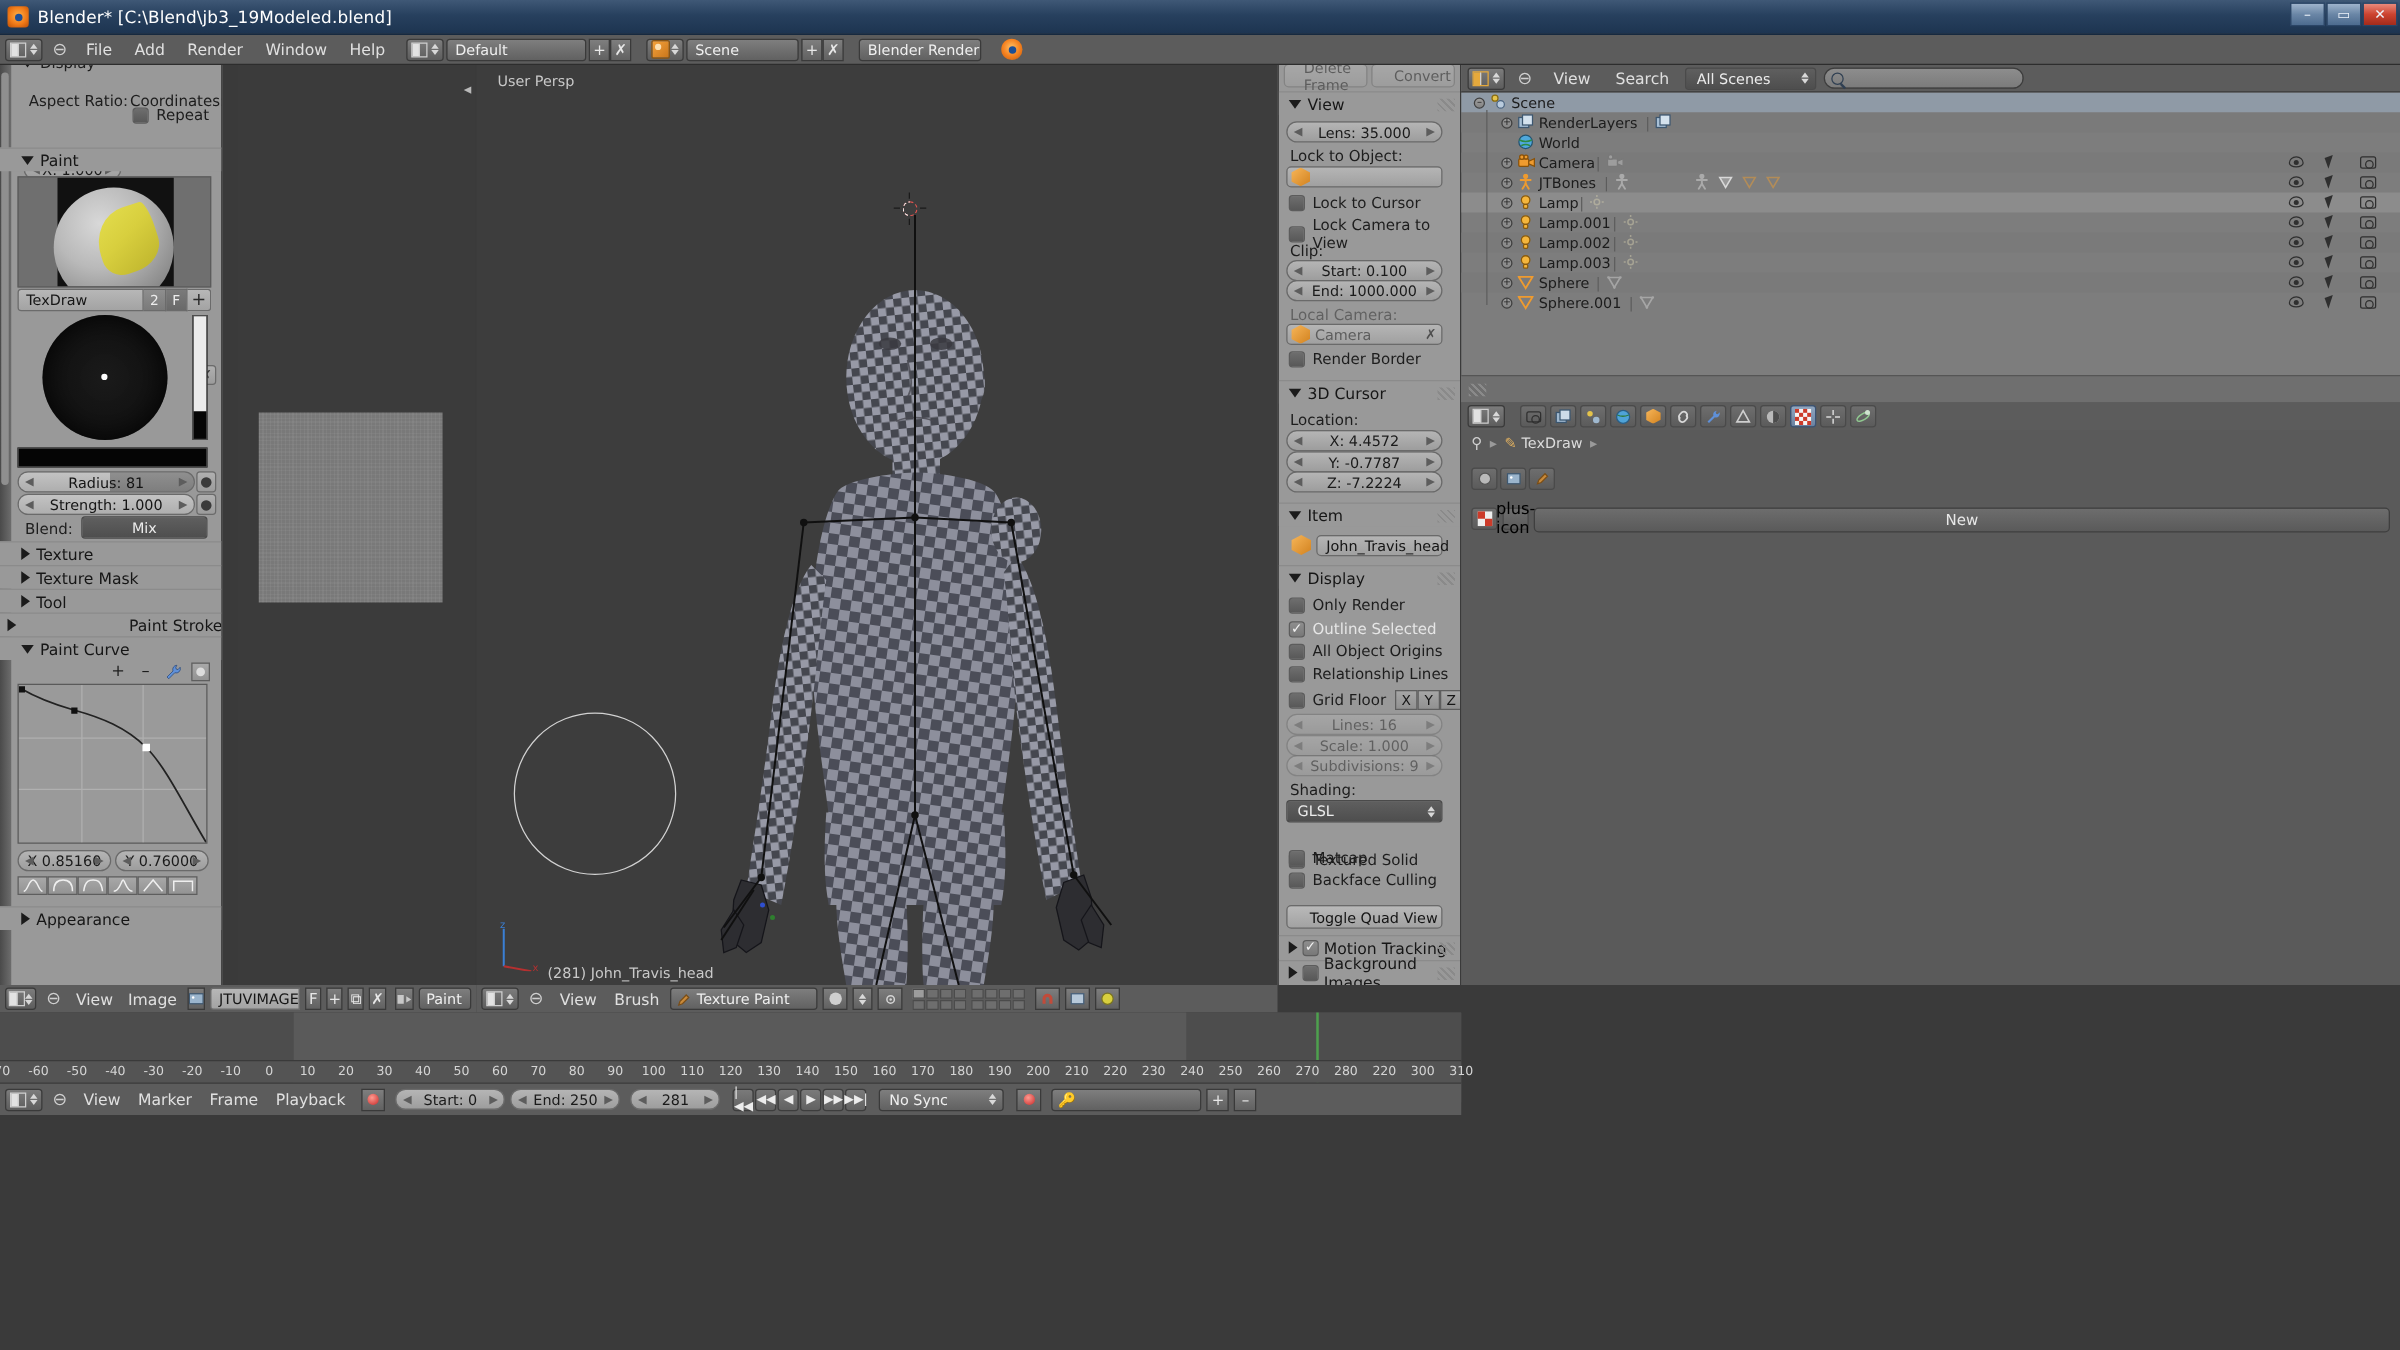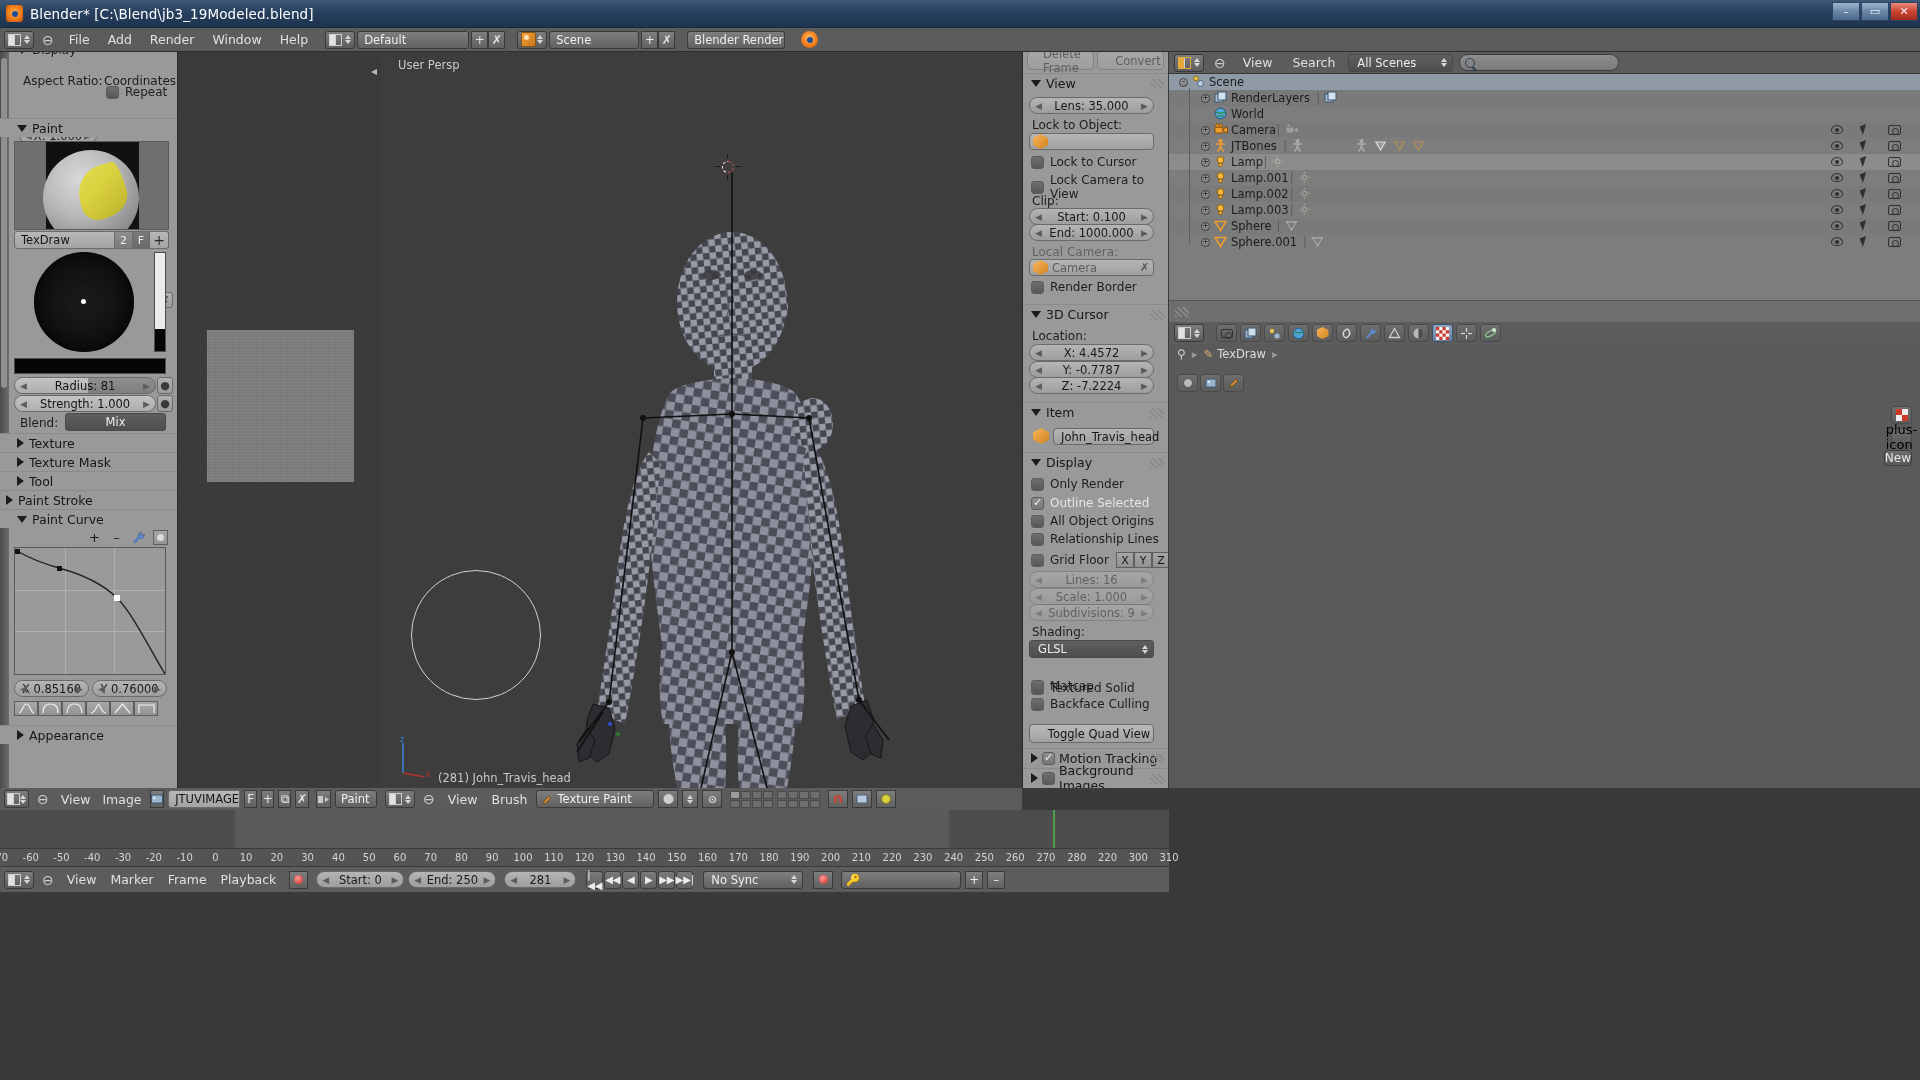--- a/index.html
+++ b/index.html
@@ -449,21 +449,21 @@
         <span>Texture</span>
       </div>
       <div class="panel-hdr" style="position:absolute;left:-9px;top:400px;width:178px;padding-left:17px;">
         <div class="tri right"></div>
         <span>Texture Mask</span>
       </div>
       <div class="panel-hdr" style="position:absolute;left:-9px;top:419px;width:178px;padding-left:17px;">
         <div class="tri right"></div>
         <span>Tool</span>
       </div>
-      <div class="panel-hdr" style="position:absolute;left:-9px;top:438px;width:178px;padding-left:6px;">
+      <div class="panel-hdr" style="position:absolute;left:-9px;top:438px;width:178px;padding-left:6px;justify-content:space-between;">
         <div class="tri right"></div>
         <span>Paint Stroke</span>
       </div>
       <div class="panel-hdr" style="position:absolute;left:-9px;top:457px;width:178px;padding-left:17px;">
         <div class="tri down"></div>
         <span>Paint Curve</span>
       </div>
 
       <div style="position:absolute;left:78px;top:478px;display:flex;align-items:center;gap:7px;">
         <div class="icobtn">+</div>
@@ -1173,21 +1173,21 @@
               <circle cx="4" cy="5" r="1" fill="#fff"></circle>
             </svg>
           </div>
         <div class="pe-tab">
           <svg width="12" height="12" viewBox="0 0 12 12">
               <path d="M2 10 l1-3 5-5 2 2 -5 5z" fill="#c98a3a" stroke="#7a4e18"></path>
             </svg>
           </div>
       </div>
 
-      <div style="position:absolute;left:8px;top:62px;right:8px;display:flex;align-items:flex-end;gap:4px;flex-direction:column;">
+      <div style="position:absolute;left:8px;top:62px;right:8px;display:flex;align-items:flex-start;gap:4px;">
         <div class="pe-tab">
           <svg width="12" height="12" viewBox="0 0 12 12">
               <rect width="12" height="12" fill="#eee"></rect>
               <rect width="6" height="6" fill="#cc3b2a"></rect>
               <rect x="6" y="6" width="6" height="6" fill="#cc3b2a"></rect>
             </svg>
           </div>
         <div class="pe-tab">plus-icon</div>
         <div class="newbtn" style="flex:1;">New</div>
       </div>

